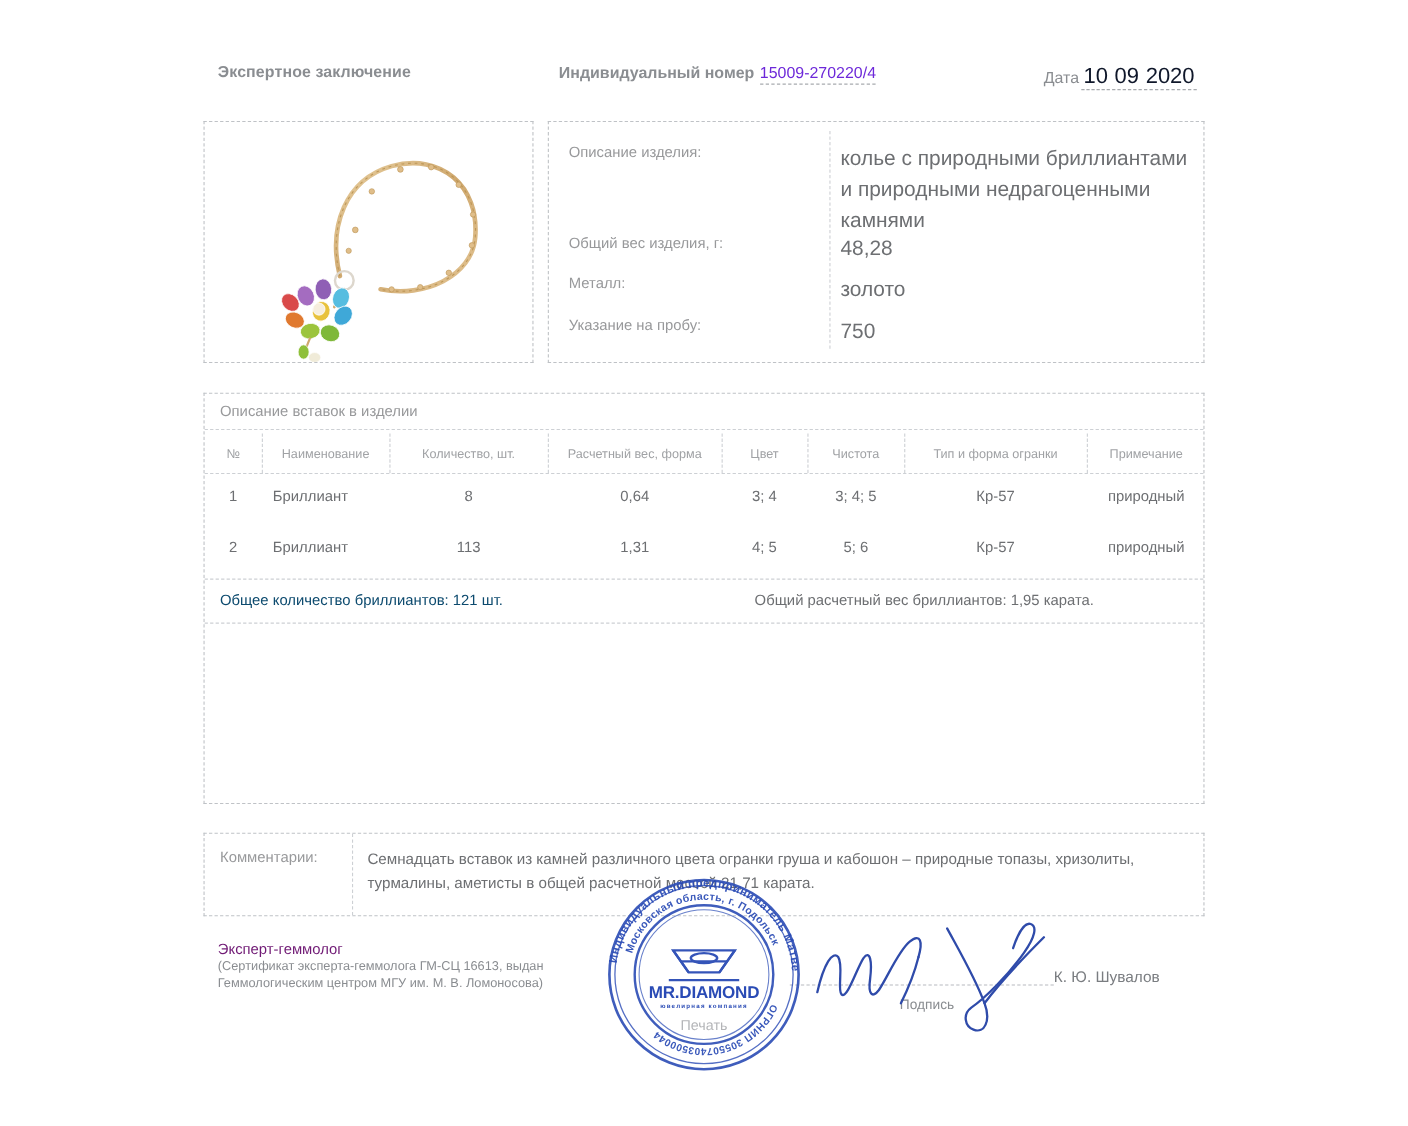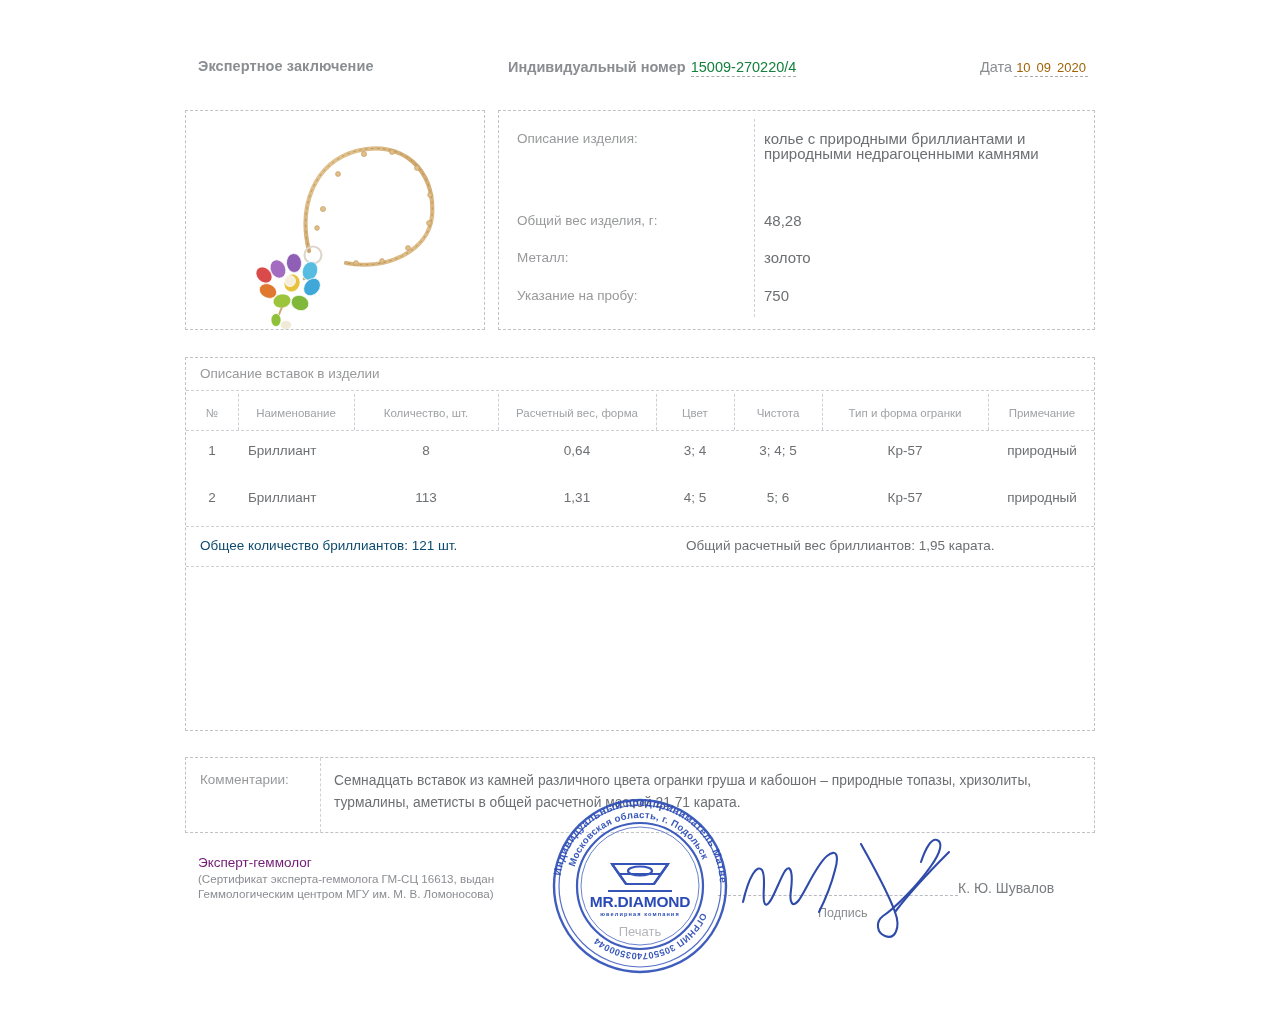--- a/index.html
+++ b/index.html
@@ -20,27 +20,27 @@
   
   .hdr { position: absolute; left: 198px; top: 58px; width: 890px; height: 24px; }
   .hdr-title {
     position: absolute; left: 0; top: 0;
     font-size: 14.5px; font-weight: bold; color: #8a8d91;
     letter-spacing: .1px; white-space: nowrap;
   }
   .hdr-reg { position: absolute; left: 310px; top: 0; white-space: nowrap; }
   .hdr-reg-label { font-size: 14.5px; font-weight: bold; color: #8a8d91; }
   .hdr-reg-value {
-    font-size: 14.5px; color: #15803d; margin-left: 5px;
+    font-size: 14.5px; color: #6d28d9; margin-left: 5px;
     border-bottom: 1px dashed #a8abaf; padding-bottom: 1px;
   }
   .hdr-date { position: absolute; right: 0; top: 0; white-space: nowrap; }
   .hdr-date-label { font-size: 14.5px; font-weight: normal; color: #8a8d91; }
   .dseg {
-    font-size: 13px; color: #a16207;
+    font-size: 20px; color: #0f172a;
     border-bottom: 1px dashed #a8abaf; padding: 0 2px 1px 2px; margin-left: 2px;
   }
 
   
   .dbox { position: absolute; border: 1px dashed #bfc2c6; }
 
   
   .photo-box { left: 185px; top: 110px; width: 300px; height: 220px; }
   .photo-inner { position: absolute; inset: 0; overflow: hidden; }
 
@@ -49,22 +49,22 @@
   .desc-divider {
     position: absolute; left: 255px; top: 8px; width: 0; height: 198px;
     border-left: 1px dashed #cdd0d4;
   }
   .desc-row { position: absolute; left: 0; width: 100%; }
   .desc-label {
     position: absolute; left: 18px; font-size: 13.5px; color: #98999b;
     white-space: nowrap;
   }
   .desc-value {
-    position: absolute; left: 265px; font-size: 15px; color: #6d6f72;
-    line-height: 15px; width: 320px;
+    position: absolute; left: 265px; font-size: 19px; color: #6d6f72;
+    line-height: 28px; width: 320px;
   }
 
   
   .tbl-box { left: 185px; top: 357px; width: 910px; height: 374px; }
   .tbl-caption {
     position: absolute; left: 14px; top: 8px;
     font-size: 13.5px; color: #98999b; white-space: nowrap;
   }
   .tbl-hline {
     position: absolute; left: 0; width: 100%; height: 0;

